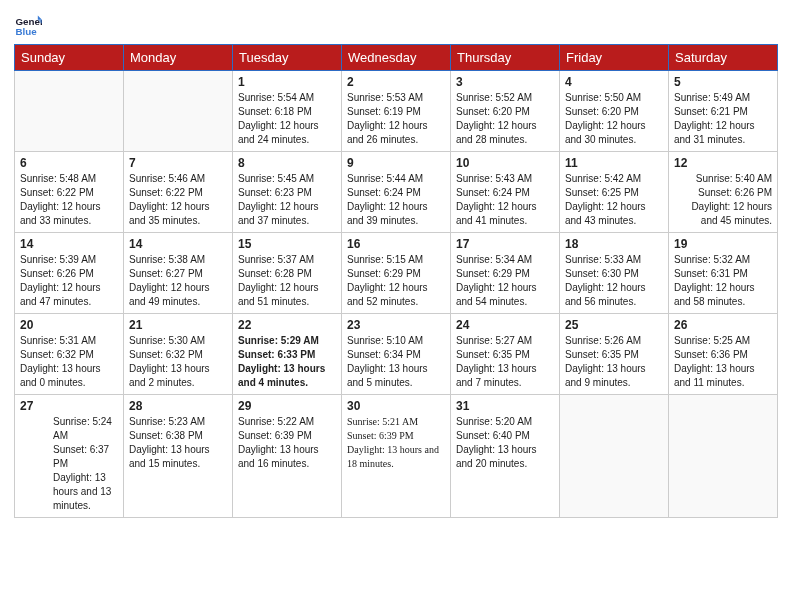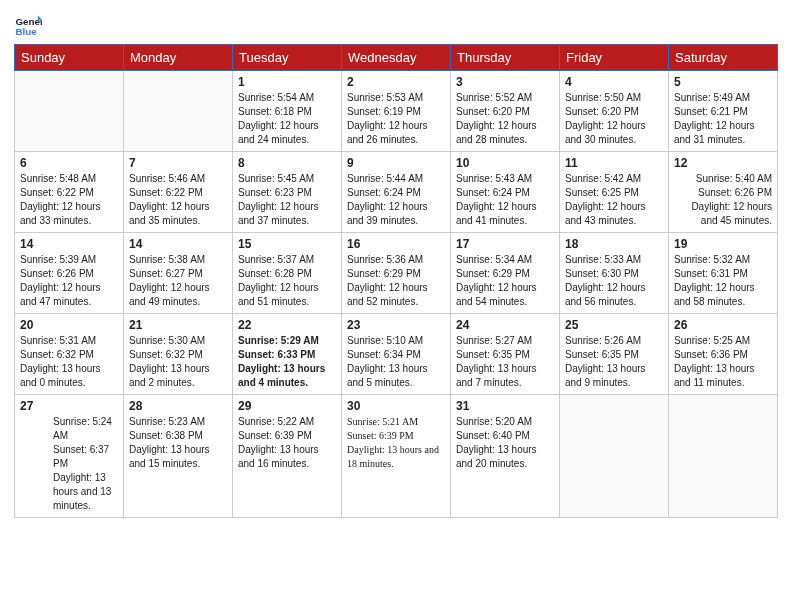--- a/index.html
+++ b/index.html
@@ -214,21 +214,21 @@
 Daylight: 12 hours and 49 minutes.</div>
           </td>
           <td>
             <span class="day-num">15</span>
             <div class="cell-info" style="white-space: pre-line;">Sunrise: 5:37 AM
 Sunset: 6:28 PM
 Daylight: 12 hours and 51 minutes.</div>
           </td>
           <td>
             <span class="day-num">16</span>
-            <div class="cell-info" style="white-space: pre-line;">Sunrise: 5:36 AM
+            <div class="cell-info" style="white-space: pre-line;">Sunrise: 5:15 AM
 Sunset: 6:29 PM
 Daylight: 12 hours and 52 minutes.</div>
           </td>
           <td>
             <span class="day-num">17</span>
             <div class="cell-info" style="white-space: pre-line;">Sunrise: 5:34 AM
 Sunset: 6:29 PM
 Daylight: 12 hours and 54 minutes.</div>
           </td>
           <td>

